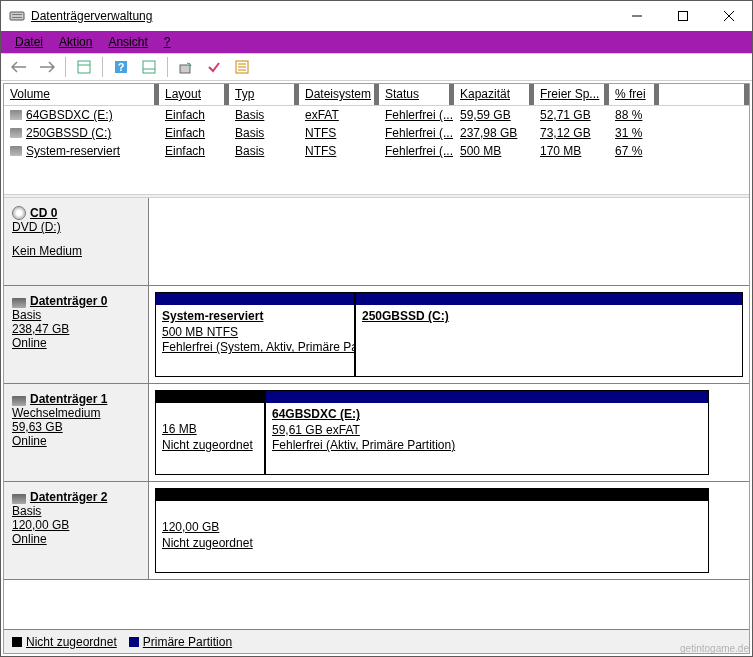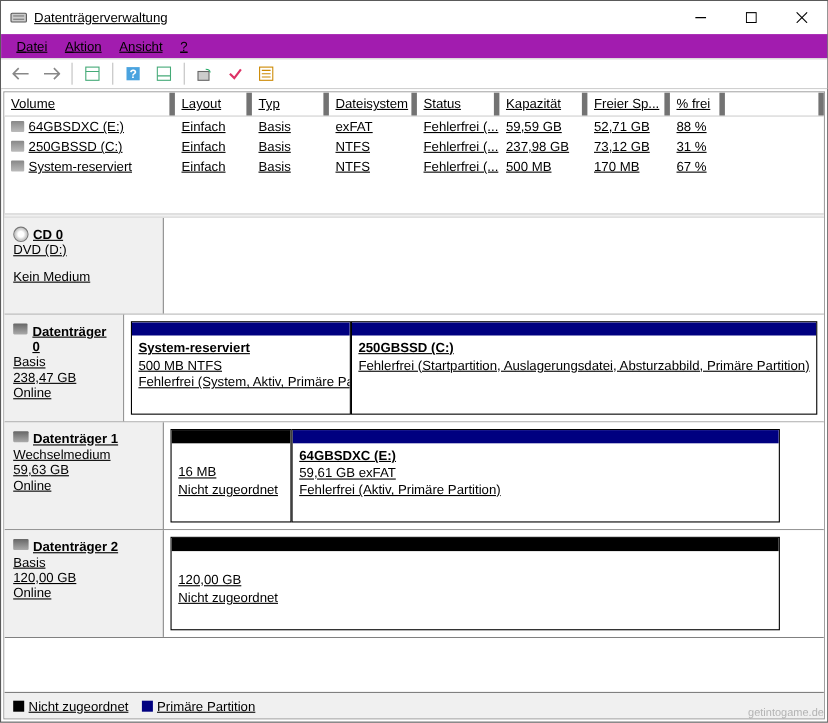--- a/index.html
+++ b/index.html
@@ -21,21 +21,21 @@
 .vt-header { display: flex; background: #fff; border-bottom: 1px solid #d0d0d0; height: 22px; }
 .vt-th { border-right: 5px solid #737373; padding: 3px 6px; font-weight: normal; white-space: nowrap; overflow: hidden; }
 .vt-row { display: flex; height: 18px; align-items: center; }
 .vt-td { padding: 1px 6px; white-space: nowrap; overflow: hidden; display: flex; align-items: center; gap: 4px; }
 .vol-icon { width: 12px; height: 10px; background: linear-gradient(#888,#bbb); border-radius: 1px; flex-shrink: 0; }
 .c-volume { width: 155px; } .c-layout { width: 70px; } .c-typ { width: 70px; } .c-fs { width: 80px; } .c-status { width: 75px; } .c-kapaz { width: 80px; } .c-frei { width: 75px; } .c-pfrei { width: 50px; } .c-last { flex: 1; }
 .splitter { height: 4px; background: #f0f0f0; border-top: 1px solid #d0d0d0; border-bottom: 1px solid #d0d0d0; cursor: row-resize; }
 .disk-panes { flex: 1; overflow-y: auto; background: #fff; }
 .disk-row { display: flex; border-bottom: 1px solid #808080; min-height: 68px; }
 .disk-label { width: 145px; padding: 8px 8px; border-right: 1px solid #808080; background: #f0f0f0; }
-.disk-label .dname { font-weight: bold; display: flex; align-items: flex-start; gap: 4px; }
+.disk-label .dname { font-weight: bold; display: flex; align-items: flex-end; gap: 4px; }
 .disk-label .dline { font-size: 12px; }
 .disk-partitions { flex: 1; display: flex; padding: 6px; gap: 0; background: #fff; }
 .partition { border: 1px solid #000; display: flex; flex-direction: column; overflow: hidden; }
 .part-color { height: 12px; }
 .part-body { padding: 4px 6px; flex: 1; font-size: 12px; line-height: 1.3; overflow: hidden; white-space: nowrap; }
 .part-title { font-weight: bold; }
 .color-primary { background: #000080; }
 .color-unalloc { background: #000; }
 .disk-icon { width: 14px; height: 10px; background: linear-gradient(#666,#aaa); border-radius: 1px; display: inline-block; }
 .cd-icon { width: 14px; height: 14px; border: 1px solid #777; border-radius: 50%; display: inline-block; position: relative; background: radial-gradient(circle,#fff 30%,#ccc 60%); }
@@ -227,21 +227,20 @@
         <div class="part-body">
           <div class="part-title">System-reserviert</div>
           <div>500 MB NTFS</div>
           <div>Fehlerfrei (System, Aktiv, Primäre Pa</div>
         </div>
       </div>
       <div class="partition" style="flex:1">
         <div class="part-color color-primary"></div>
         <div class="part-body">
           <div class="part-title">250GBSSD  (C:)</div>
-          <div>Fehlerfrei (Startpartition, Auslagerungsdatei, Absturzabbild, Primäre Partition)</div>
         </div>
       </div>
     </div>
   </div>
 
   <div class="disk-row" style="min-height:98px">
     <div class="disk-label">
       <div class="dname">
                 <span class="disk-icon"></span>
                 <span>Datenträger 1</span>

